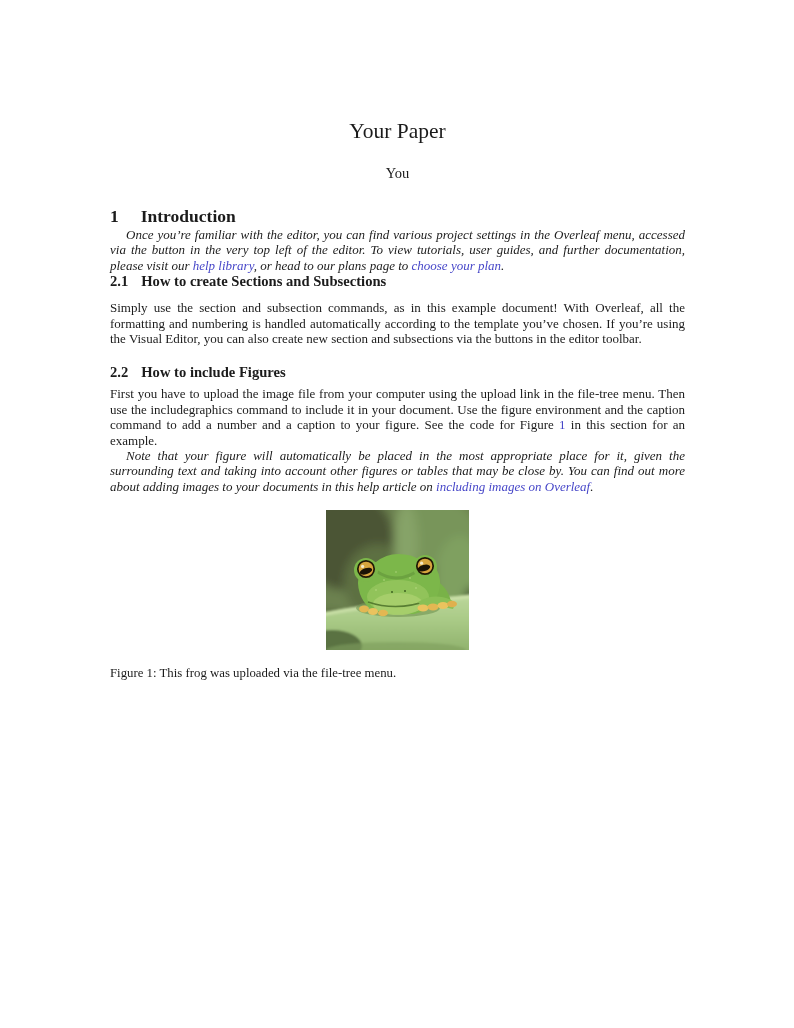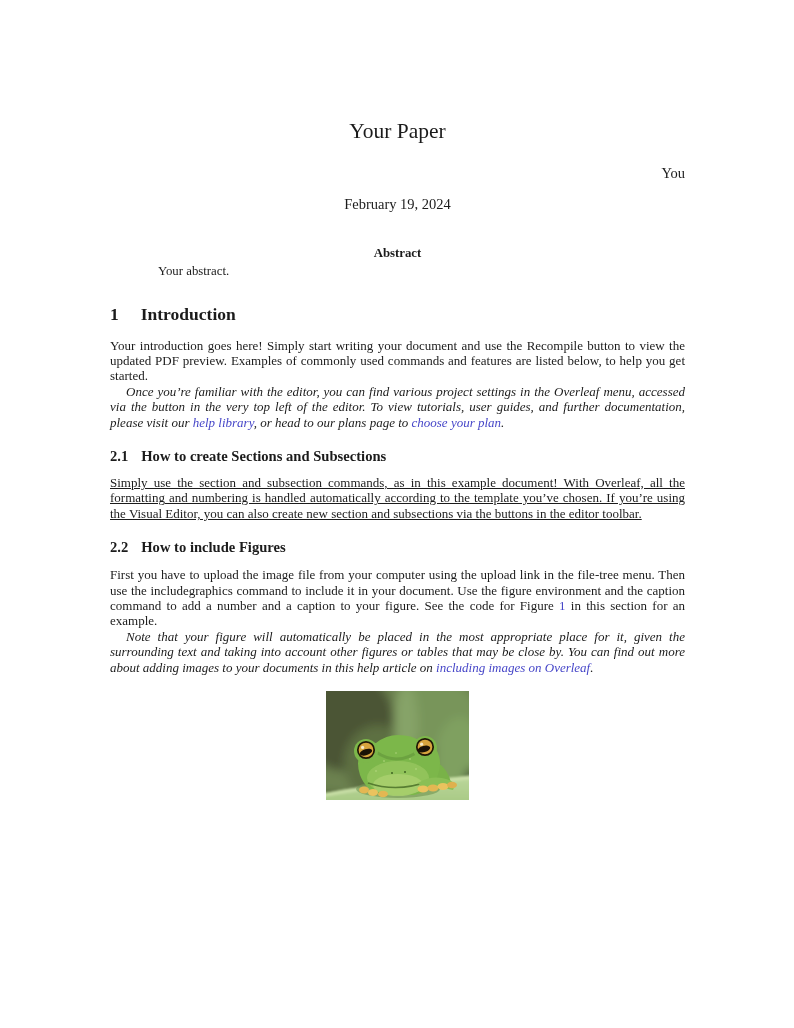--- a/index.html
+++ b/index.html
@@ -16,49 +16,49 @@
     color:var(--text);
     font-family:"Liberation Serif","DejaVu Serif",serif;
     padding:0 109px 0 110px;
     overflow:hidden;
   }
   .title{
     margin-top:118px;
     font-size:21.5px;font-weight:400;
     text-align:center;line-height:27px;
   }
-  .author{margin-top:19px;font-size:14.5px;text-align:right;line-height:18px;}
+  .author{margin-top:19px;font-size:14.5px;text-align:center;line-height:18px;}
   .date{margin-top:13px;font-size:14.5px;text-align:center;line-height:18px;}
   .abstract-heading{
     margin-top:32px;font-size:12.8px;font-weight:bold;
     text-align:center;line-height:16px;
   }
   .abstract-body{
     margin:3px 33px 0 33px;
     text-indent:15px;
     font-size:12.8px;line-height:15.5px;
   }
   h2.section{
     margin-top:24px;
     font-size:17.5px;font-weight:bold;line-height:21px;
   }
   h2.section .sec-num{display:inline-block;margin-right:22px;}
   h3.subsection{
     font-size:14.6px;font-weight:bold;line-height:17px;
   }
   h3.subsection .sec-num{display:inline-block;margin-right:13px;}
-  .sub-first{margin-top:18px;}
+  .sub-first{margin-top:0;}
   .sub-later{margin-top:18px;}
   p.body{
     margin-top:13px;
     font-size:13px;line-height:15.4px;
     text-align:justify;
   }
-  p.body.tight{margin-top:10px;text-decoration:underline;}
-  p.body.tight2{margin-top:11px;}
+  p.body.tight{margin-top:10px;}
+  p.body.tight2{margin-top:5px;}
   p.body.cont{margin-top:0;text-indent:16px;font-style:italic;}
   a.doc-link{color:var(--link);text-decoration:none;cursor:pointer;}
   .figure{
     margin-top:16px;
     text-align:center;
   }
   .figure-img{
     display:block;
     width:143px;height:140px;
     margin:0 auto;
@@ -75,30 +75,24 @@
     font-size:12.8px;line-height:16px;
   }
 </style>
 </head>
 <body>
 
 <div class="page">
 
   <h1 class="title">Your Paper</h1>
   <div class="author">You</div>
-  <div class="date">February 19, 2024</div>
 
-  <div class="abstract">
-    <div class="abstract-heading">Abstract</div>
-    <p class="abstract-body">Your abstract.</p>
-  </div>
 
   <h2 class="section"><span class="sec-num">1</span><span>Introduction</span></h2>
 
-  <p class="body">Your introduction goes here! Simply start writing your document and use the Recompile button to view the updated PDF preview. Examples of commonly used commands and features are listed below, to help you get started.</p>
 
   <p class="body cont"><span>Once you’re familiar with the editor, you can find various project settings in the Overleaf menu, accessed via the button in the very top left of the editor. To view tutorials, user guides, and further documentation, please visit our </span><a class="doc-link">help library</a><span>, or head to our plans page to </span><a class="doc-link">choose your plan</a><span>.</span></p>
 
 
   <h3 class="subsection sub-first"><span class="sec-num">2.1</span><span>How to create Sections and Subsections</span></h3>
 
   <p class="body tight">Simply use the section and subsection commands, as in this example document! With Overleaf, all the formatting and numbering is handled automatically according to the template you’ve chosen. If you’re using the Visual Editor, you can also create new section and subsections via the buttons in the editor toolbar.</p>
 
   <h3 class="subsection sub-later"><span class="sec-num">2.2</span><span>How to include Figures</span></h3>
 

